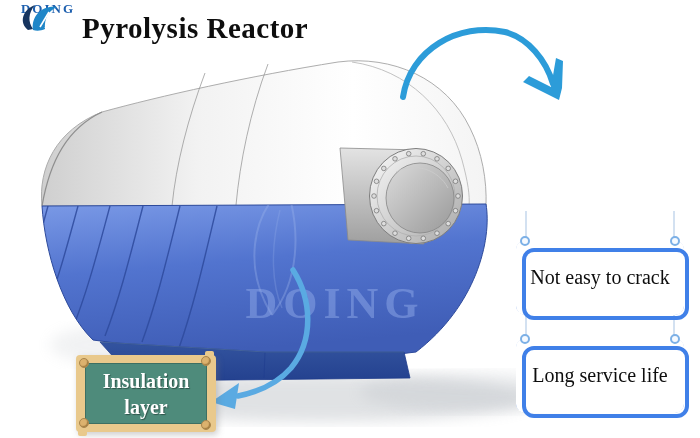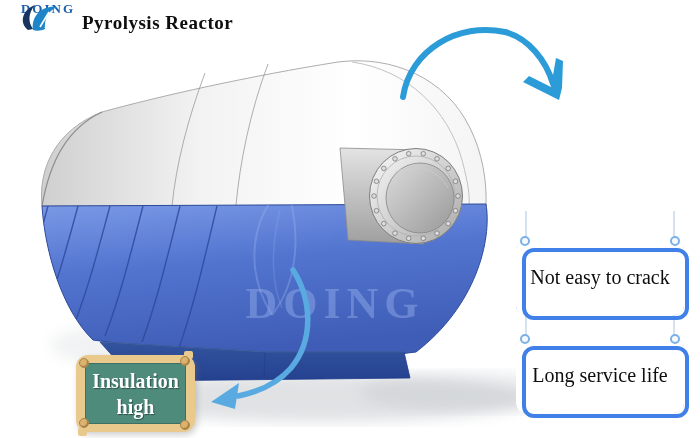--- a/index.html
+++ b/index.html
@@ -4,21 +4,21 @@
 <style>
   html,body{margin:0;padding:0;}
   body{width:700px;height:438px;position:relative;overflow:hidden;background:#ffffff;
        font-family:"Liberation Serif", serif;}
   .stage{position:absolute;inset:0;}
   svg{position:absolute;left:0;top:0;}
 
   
   .logo{position:absolute;left:16px;top:3px;width:64px;height:52px;text-align:center;}
   .logo-text{font-weight:bold;font-size:13px;letter-spacing:2px;color:#1d5fae;margin-top:-2px;}
-  .page-title{position:absolute;left:82px;top:12px;font-size:19px;font-weight:bold;color:#0e0e0e;
+  .page-title{position:absolute;left:82px;top:12px;font-size:29px;font-weight:bold;color:#0e0e0e;
               letter-spacing:0.5px;white-space:nowrap;}
 
   
   .callout{position:absolute;left:516px;width:162px;background:#ffffff;
            border:3px solid #3b77dd;border-radius:10px;display:flex;align-items:center;
            justify-content:center;text-align:center;color:#0d0d0d;z-index:5;}
   .callout::after{content:'';position:absolute;left:3px;top:5px;right:-8px;bottom:-8px;
            border:4px solid #4080e8;border-radius:12px;z-index:-1;}
   .callout::before{content:'';position:absolute;inset:-3px;background:#fff;border-radius:9px;z-index:-1;}
   .c1{top:136px;height:69px;font-size:15px;line-height:1.55;}
@@ -26,22 +26,22 @@
   .c3{top:338px;height:69px;font-size:20px;line-height:1.45;}
   .string{position:absolute;width:2px;background:#d3e1f1;}
   .string.sl{left:6px;} .string.sr{right:6px;}
   .c1 .string{top:-51px;height:47px;} .c2 .string{top:-32px;height:28px;} .c3 .string{top:-26px;height:22px;}
   .hanger{position:absolute;left:7px;right:7px;top:-9px;height:1px;background:#e4edf6;}
   .ring{position:absolute;top:-7px;width:6px;height:6px;border:2px solid #7cb0e6;border-radius:50%;
         background:#f6faff;}
   .ring.rl{left:1px;} .ring.rr{right:1px;}
 
   
-  .sign{position:absolute;left:76px;top:355px;width:119px;height:77px;background:#e9c98c;
-        border-radius:12px;box-shadow:2px 3px 6px rgba(120,120,120,.35);z-index:6;}
+  .sign{position:absolute;left:76px;top:355px;width:140px;height:77px;background:#e9c98c;
+        border-radius:4px;box-shadow:2px 3px 6px rgba(120,120,120,.35);z-index:6;}
   .sign-inner{position:absolute;left:9px;top:8px;right:9px;bottom:8px;background:#4e8b7b;
         border:1px solid #3d6f62;display:flex;flex-direction:column;align-items:center;
         justify-content:center;}
   .sign-line{color:#fff;font-weight:bold;font-size:20px;line-height:1.3;
         text-shadow:1px 1px 1px rgba(0,0,0,.4);}
   .nail{position:absolute;width:8px;height:8px;border-radius:50%;background:#dcb26e;
         border:1px solid #a8854d;box-shadow:inset -1px -1px 1px rgba(120,85,30,.6);}
   .n-tl{left:3px;top:3px;} .n-tr{right:5px;top:1px;} .n-bl{left:3px;bottom:4px;} .n-br{right:5px;bottom:2px;}
   .tab{position:absolute;background:#e9c98c;border-radius:2px;}
   .tab.t1{right:2px;top:-4px;width:9px;height:8px;}
@@ -191,21 +191,21 @@
     <span class="ring rl"></span>
     <span class="ring rr"></span>
     <span class="label">Not easy to crack</span>
   </div>
 
   <div class="sign">
     <span class="tab t1"></span>
     <span class="tab t2"></span>
     <div class="sign-inner">
       <span class="sign-line">Insulation</span>
-      <span class="sign-line">high</span>
+      <span class="sign-line">layer</span>
     </div>
     <span class="nail n-tl"></span>
     <span class="nail n-tr"></span>
     <span class="nail n-bl"></span>
     <span class="nail n-br"></span>
   </div>
 
 </div>
 
 </body></html>

